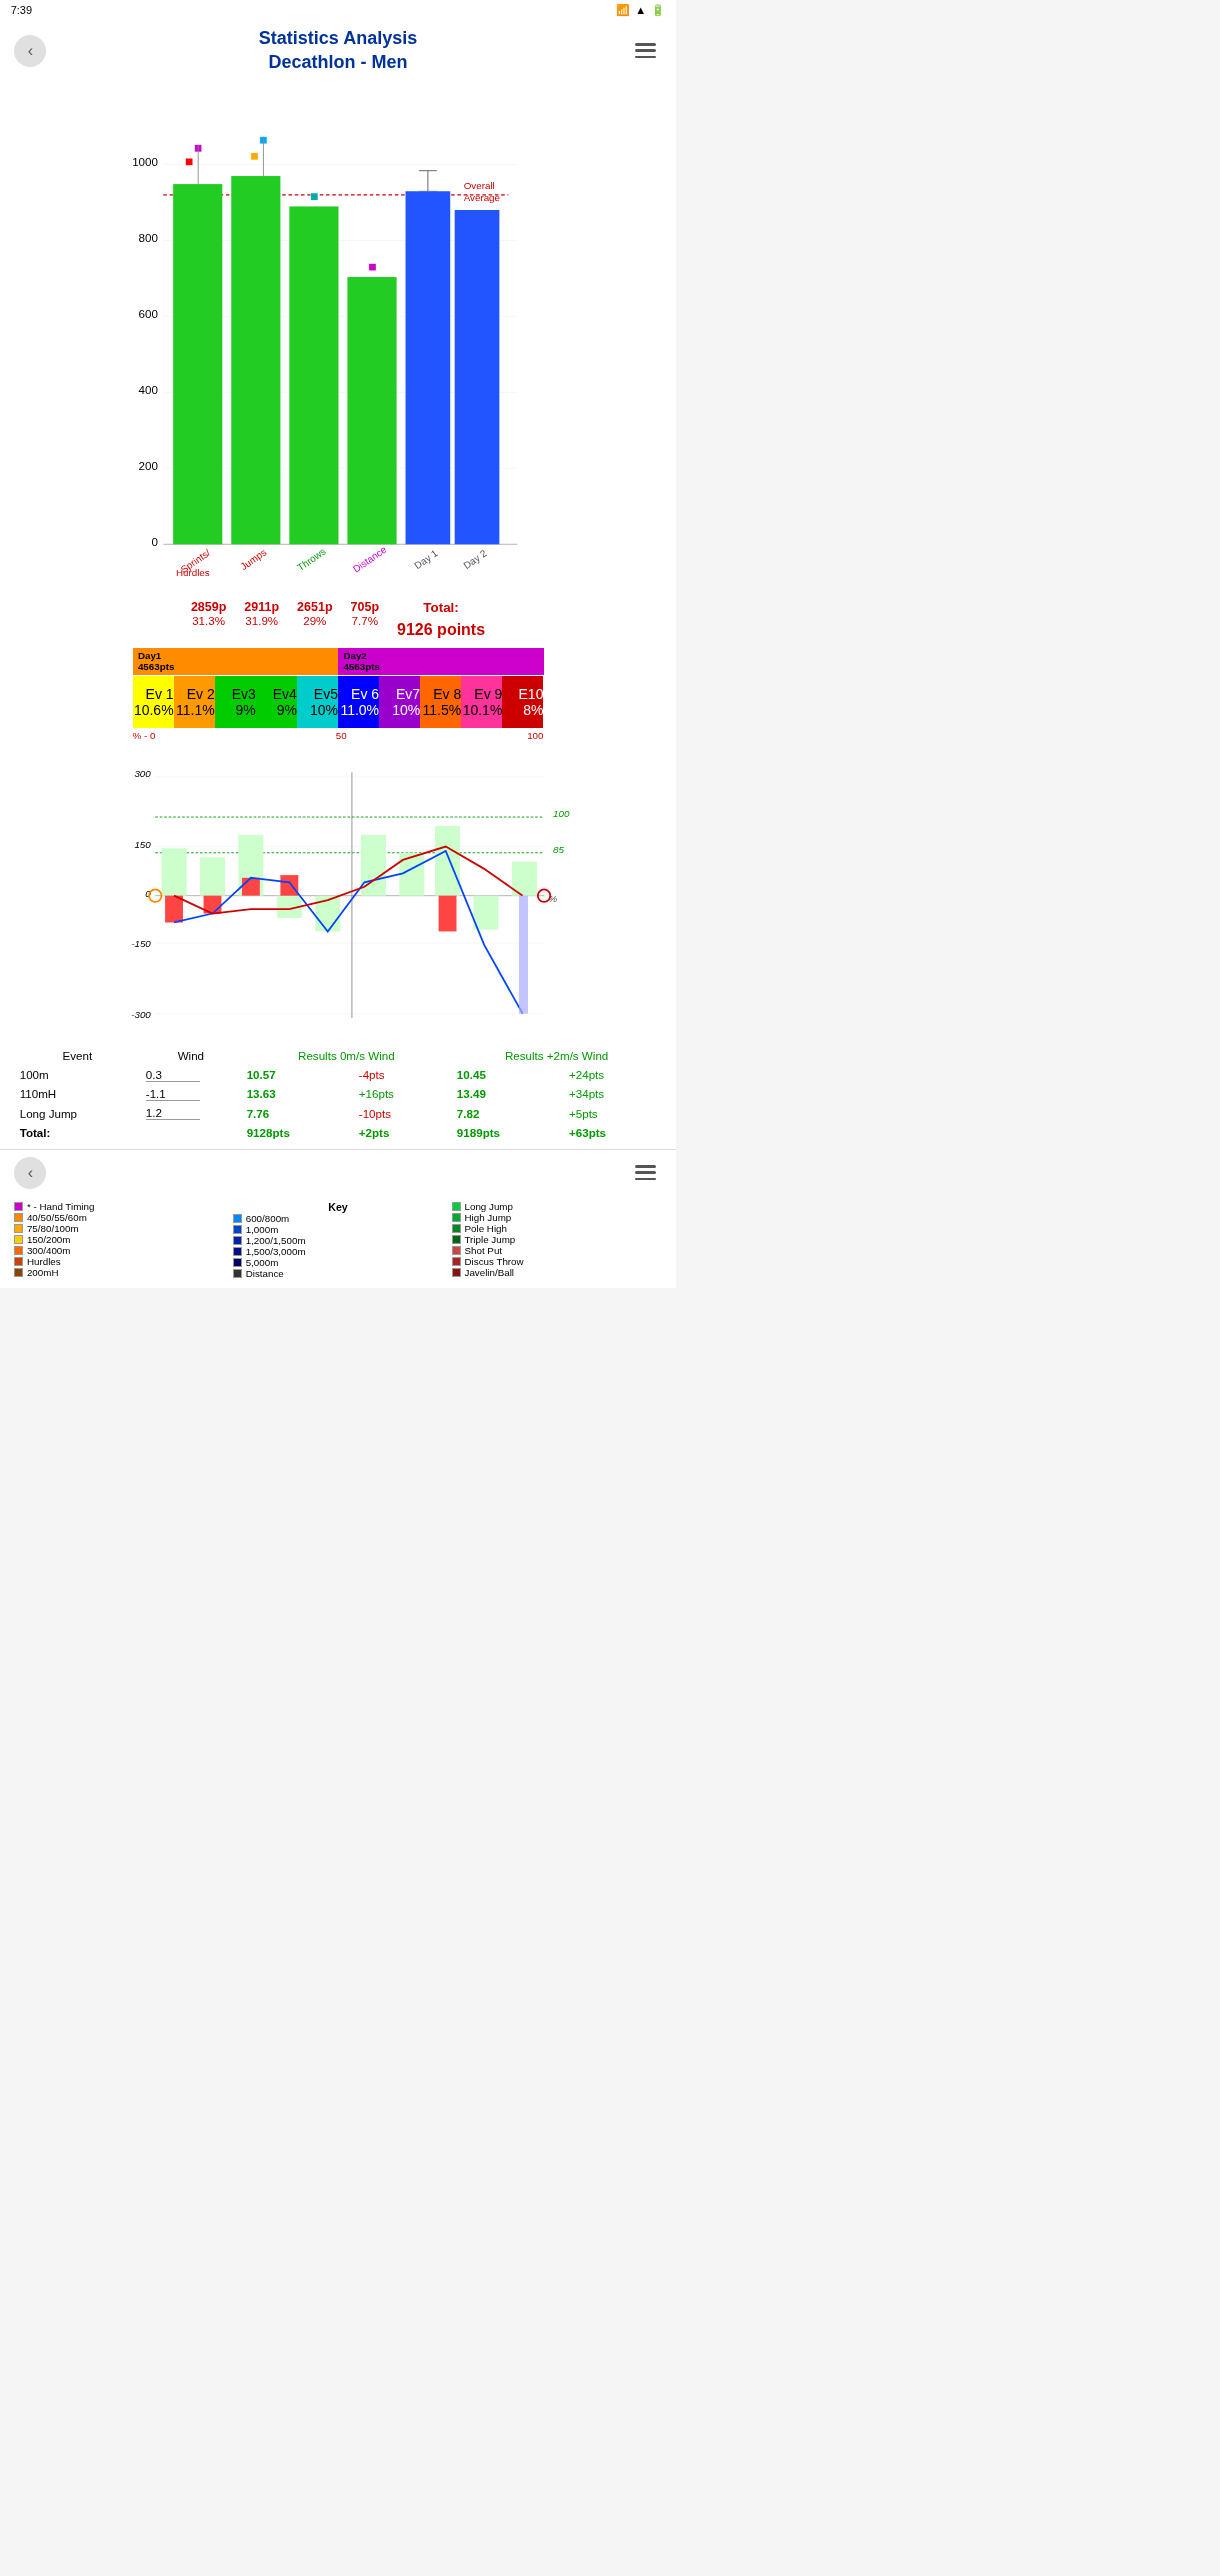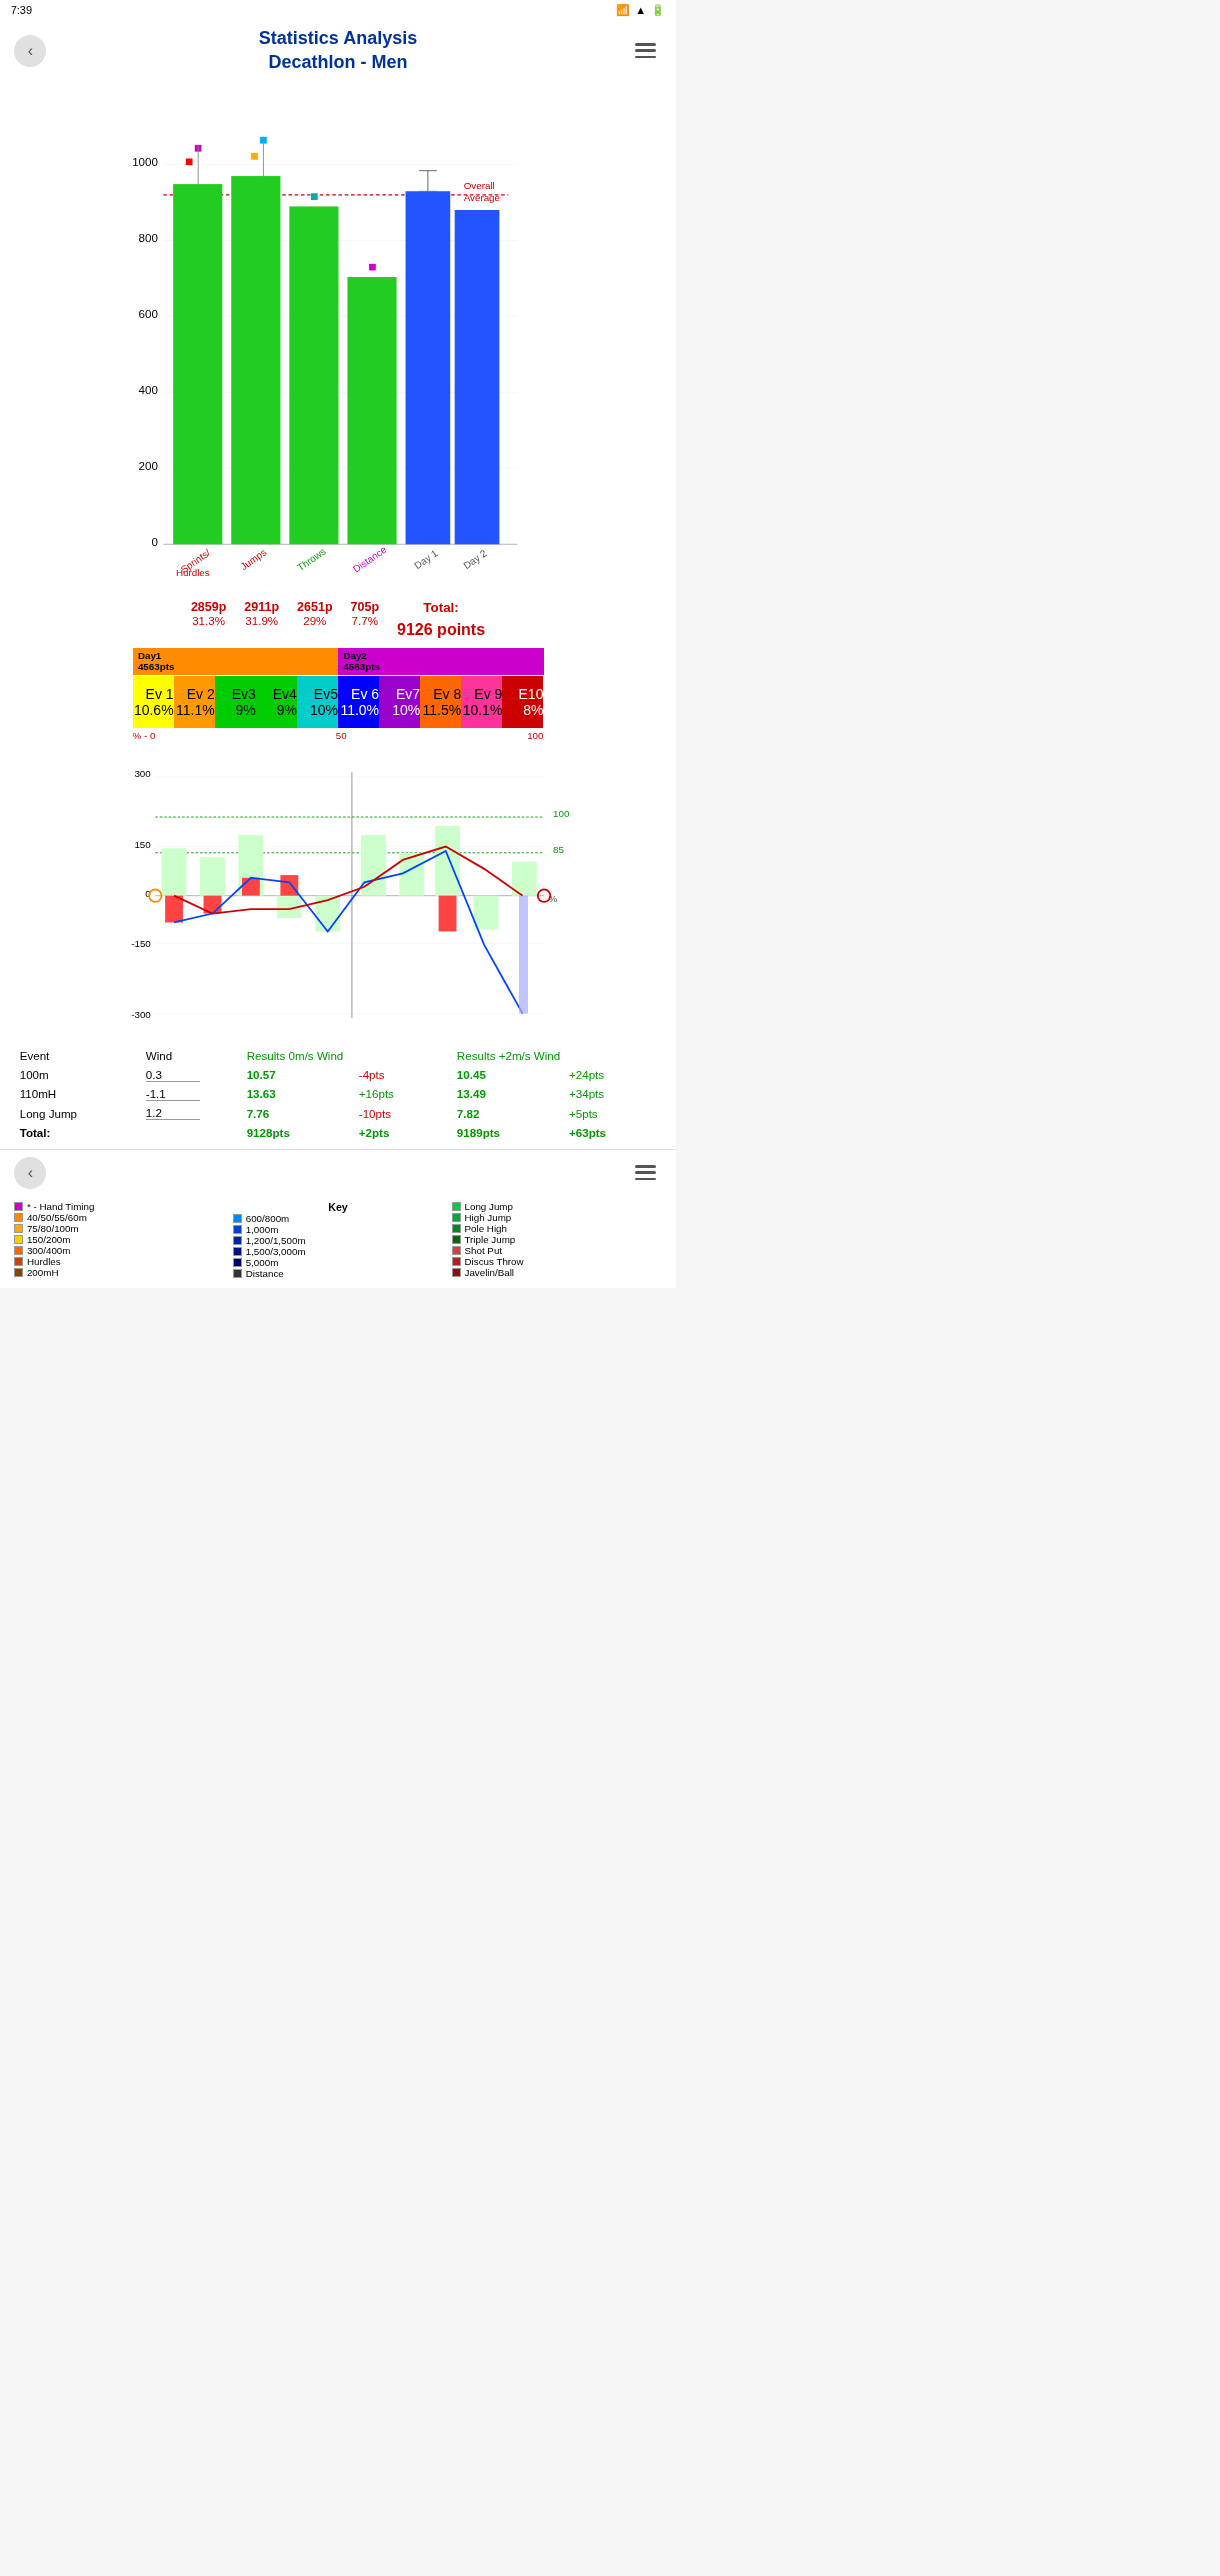--- a/index.html
+++ b/index.html
@@ -178,36 +178,37 @@
     
     .line-chart-section {
       background: #fff;
       padding: 3.6px 9px;
     }
     .line-chart-container {
       position: relative;
       width: 465px;
       height: 286px;
       margin: 0 auto;
+      font-style: italic;
     }
 
     
     .table-section {
       background: #fff;
       padding: 7.2px 14.3px;
     }
     .results-table {
       width: 100%;
       border-collapse: collapse;
     }
     .results-table th {
       font-size: 11.6px;
       font-weight: normal;
       padding: 2.7px 5.4px;
-      text-align: left;
+      text-align: center;
     }
     .results-table td {
       padding: 2.7px 5.4px;
       font-size: 11.6px;
     }
     .col-event { width: 81px; }
     .col-wind { width: 63px; }
     .col-res0 { width: 72px; color: #009900; font-weight: bold; }
     .col-wind0 { width: 63px; }
     .col-res2 { width: 72px; color: #009900; font-weight: bold; }

